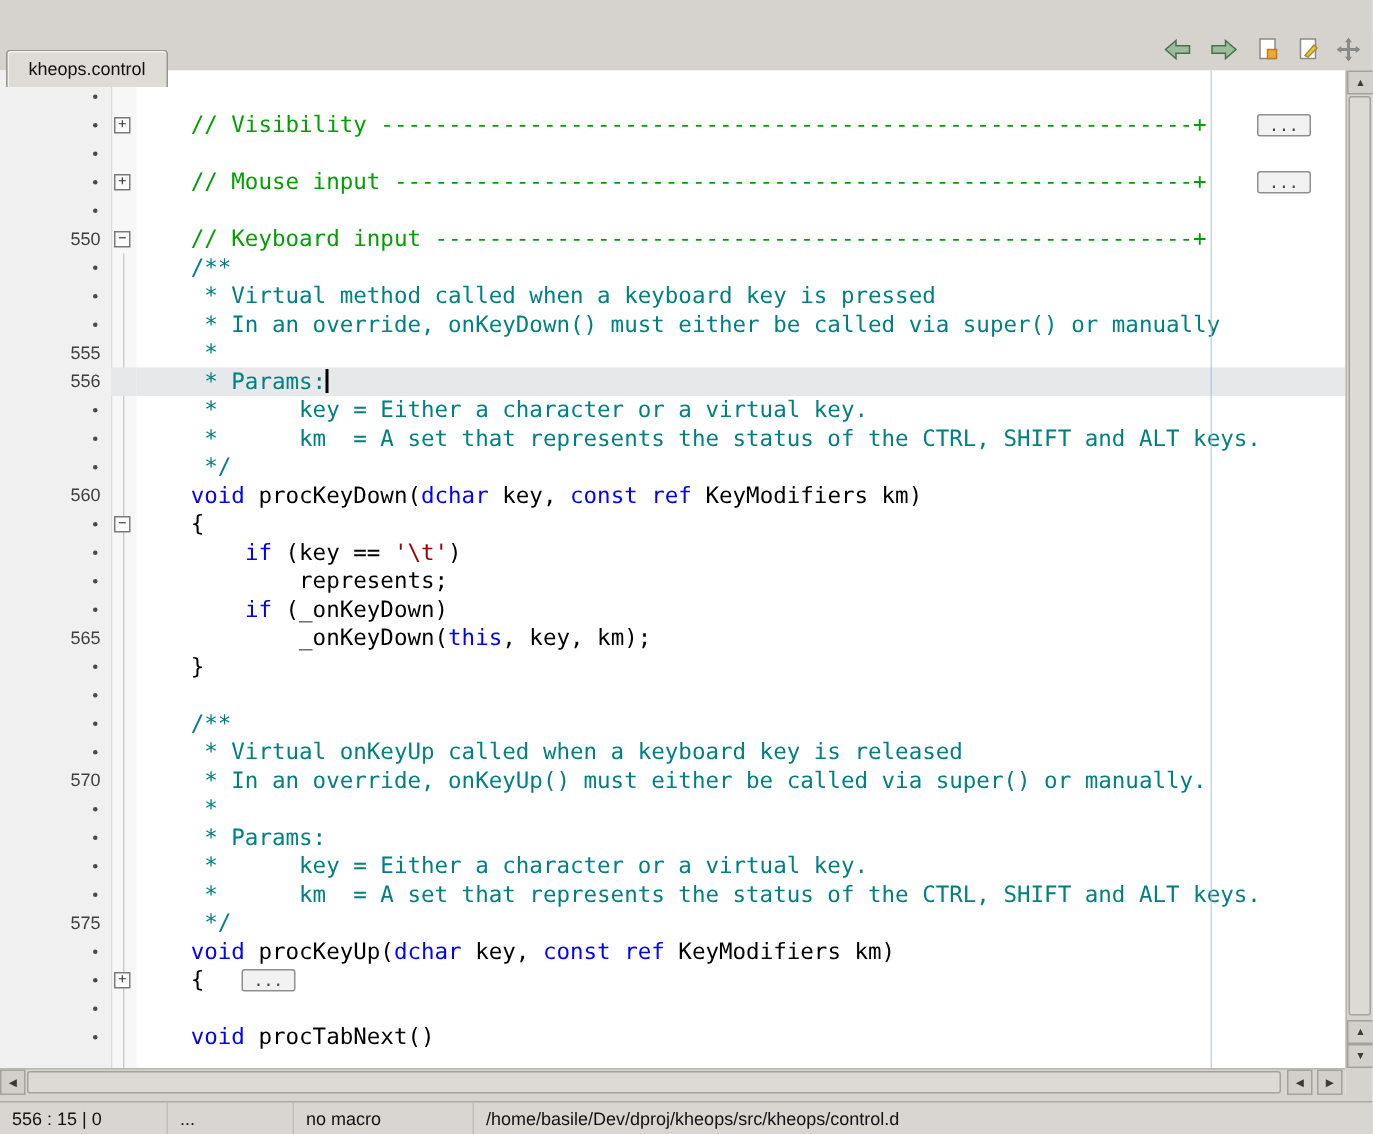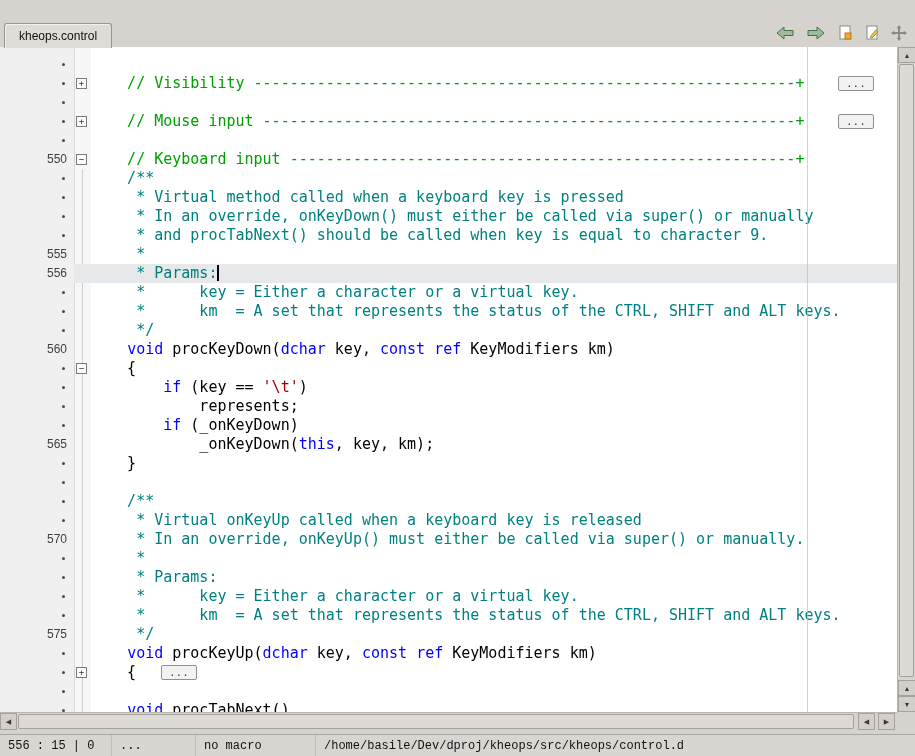--- a/index.html
+++ b/index.html
@@ -9,21 +9,21 @@
   .titlebar{position:absolute;left:0;top:0;width:899px;height:20px;
     background:linear-gradient(#E4E1DE,#D3CFCA);border-bottom:1px solid #B6B2AD;
     display:flex;align-items:center;justify-content:center;margin-top:33px;}
   .title{font-size:12px;color:#1d1d1d;}
   .close-btn{position:absolute;right:5px;top:2px;color:#8F2011;font-weight:bold;
     font-size:15px;line-height:15px;}
 
   
   .tabbar{position:absolute;left:0;top:21px;width:915px;height:26px;background:#D6D2CE;
     border-bottom:1px solid #A9A5A0;}
-  .tab{position:absolute;left:4px;top:2px;height:24px;padding:0 14px;background:#DFDCD8;
+  .tab{position:absolute;left:4px;top:12px;height:24px;padding:0 14px;background:#DFDCD8;
     border:1px solid #98948E;border-bottom:none;border-radius:3px 3px 0 0;
     display:flex;align-items:center;font-size:12px;color:#111;
     box-shadow:inset 1px 1px 0 #F3F1EF;z-index:2;}
   .toolbar-icons{position:absolute;right:8px;top:4px;display:flex;gap:11px;align-items:center;}
   .ticon{display:block;}
 
   
   .editor-frame{position:absolute;left:0;top:47px;width:915px;height:683px;background:#fff;}
   .text-area{position:absolute;left:0;top:0;width:897px;height:665px;overflow:hidden;background:#fff;}
   .gutter-bg{position:absolute;left:0;top:0;width:74px;height:665px;background:#F0F0F0;
@@ -67,21 +67,21 @@
   .h-btn{width:17px;height:17px;top:0;}
   .v-thumb{position:absolute;left:1px;top:17px;width:15px;height:613px;background:#DDDAD6;
     border:1px solid #A5A19B;border-radius:2px;box-sizing:border-box;}
   .h-thumb{position:absolute;left:18px;top:1px;width:836px;height:15px;background:#DDDAD6;
     border:1px solid #A5A19B;border-radius:2px;box-sizing:border-box;}
   .corner{position:absolute;left:897px;top:665px;width:18px;height:18px;background:#D6D2CE;}
 
   
   .statusbar{position:absolute;left:0;top:734px;width:915px;height:22px;background:#D9D6D2;
     border-top:1px solid #ABA7A2;display:flex;align-items:center;font-size:12px;color:#111;
-    box-sizing:border-box;font-family:Liberation Mono, monospace;}
+    box-sizing:border-box;}
   .sb-sec{padding:0 8px;height:100%;display:flex;align-items:center;
     border-right:1px solid #C2BEB9;box-sizing:border-box;}
   .sb-1{width:112px;}
   .sb-2{width:84px;}
   .sb-3{width:120px;}
   .sb-4{flex:1;border-right:none;}
 </style>
 </head>
 <body>
 
@@ -167,25 +167,20 @@
           <div class="gut"><span class="dot"></span></div>
           <div class="fold"></div>
           <div class="code"><span class="tk-doc">     * Virtual method called when a keyboard key is pressed</span></div>
         </div>
         <div class="row">
           <div class="gut"><span class="dot"></span></div>
           <div class="fold"></div>
           <div class="code"><span class="tk-doc">     * In an override, onKeyDown() must either be called via super() or manually</span></div>
         </div>
         <div class="row">
-          <div class="gut"><span class="dot"></span></div>
-          <div class="fold"></div>
-          <div class="code"><span class="tk-doc">     * and procTabNext() should be called when key is equal to character 9.</span></div>
-        </div>
-        <div class="row">
           <div class="gut">555</div>
           <div class="fold"></div>
           <div class="code"><span class="tk-doc">     *</span></div>
         </div>
         <div class="row current">
           <div class="gut">556</div>
           <div class="fold"></div>
           <div class="code"><span class="tk-doc">     * Params:</span><span class="caret"></span></div>
         </div>
         <div class="row">

